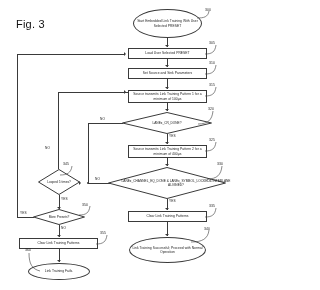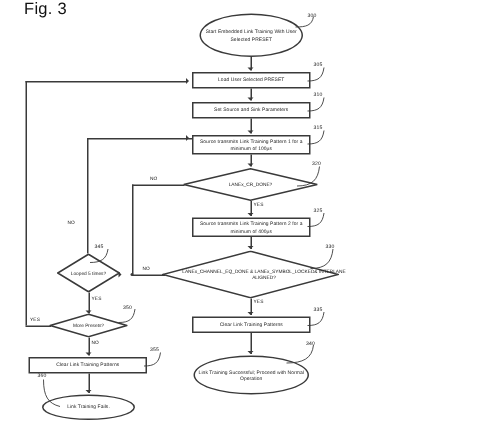--- a/index.html
+++ b/index.html
@@ -7,21 +7,21 @@
     width:240px;height:290px;
     background:#ffffff;
     font-family:"Liberation Sans",sans-serif;
     color:#000;
     overflow:hidden;
   }
   #sheet{position:relative;width:240px;height:290px;}
 
   .fig-label{
     position:absolute;
-    left:16px;top:0;
+    left:16px;top:18px;
     font-size:11px;
     letter-spacing:.2px;
     color:#111;
   }
 
   
   .node{
     position:absolute;
     box-sizing:border-box;
     display:flex;

